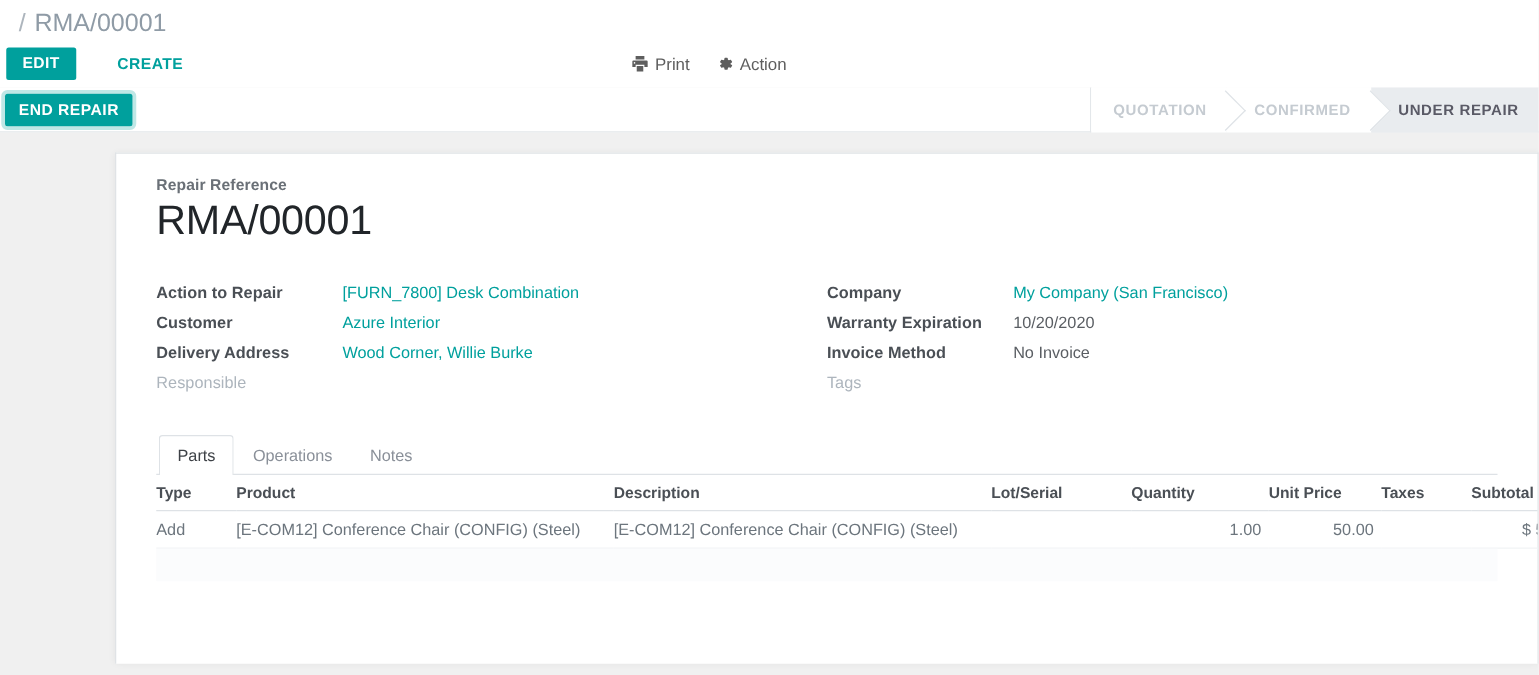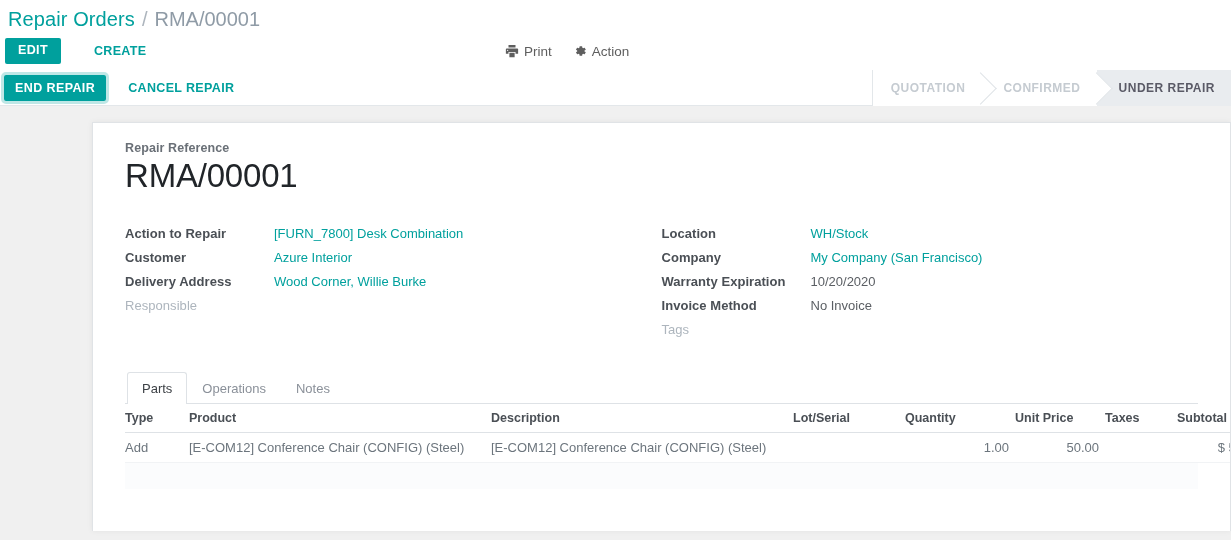--- a/index.html
+++ b/index.html
@@ -298,21 +298,20 @@
     overflow: hidden;
     text-overflow: ellipsis;
   }
   th.num, td.num { text-align: right; }
   .row-filler { height: 26px; background: #fbfcfd; }
 </style>
 </head>
 <body>
 
 <div class="breadcrumb-bar">
-  <a class="bc-link">Repair Orders</a>
   <span class="bc-sep">/</span>
   <span class="bc-current">RMA/00001</span>
 </div>
 
 <div class="control-bar">
   <button class="btn-edit">EDIT</button>
   <button class="btn-create">CREATE</button>
 
   <div class="cp-tools">
     <div class="cp-tool">
@@ -330,21 +329,20 @@
           <path d="M14.3 9.2l-1.2-.7c.1-.3.1-.7 0-1l1.2-.7a.5.5 0 0 0 .2-.6l-1-1.7a.5.5 0 0 0-.6-.2l-1.3.5a5 5 0 0 0-.9-.5l-.2-1.4a.5.5 0 0 0-.5-.4h-2a.5.5 0 0 0-.5.4l-.2 1.4c-.3.1-.6.3-.9.5l-1.3-.5a.5.5 0 0 0-.6.2l-1 1.7a.5.5 0 0 0 .2.6l1.2.7c-.1.3-.1.7 0 1l-1.2.7a.5.5 0 0 0-.2.6l1 1.7c.1.2.4.3.6.2l1.3-.5c.3.2.6.4.9.5l.2 1.4c0 .3.2.4.5.4h2c.3 0 .5-.1.5-.4l.2-1.4c.3-.1.6-.3.9-.5l1.3.5c.2.1.5 0 .6-.2l1-1.7a.5.5 0 0 0-.2-.6z"></path>
         </svg>
       </span>
       <span>Action</span>
     </div>
   </div>
 </div>
 
 <div class="status-bar">
   <button class="btn-primary-status">END REPAIR</button>
-  <button class="btn-text-status">CANCEL REPAIR</button>
 
   <div class="statusbar-pills">
     <div class="pill">
       <span>QUOTATION</span>
     </div>
     <div class="pill">
       <span>CONFIRMED</span>
     </div>
     <div class="pill active">
       <span>UNDER REPAIR</span>
@@ -373,24 +371,20 @@
           <div class="f-label">Delivery Address</div>
           <div class="f-value link">Wood Corner, Willie Burke</div>
         </div>
         <div class="form-row">
           <div class="f-label empty">Responsible</div>
           <div class="f-value"></div>
         </div>
       </div>
 
       <div class="form-col">
-        <div class="form-row">
-          <div class="f-label">Location</div>
-          <div class="f-value link">WH/Stock</div>
-        </div>
         <div class="form-row">
           <div class="f-label">Company</div>
           <div class="f-value link">My Company (San Francisco)</div>
         </div>
         <div class="form-row">
           <div class="f-label">Warranty Expiration</div>
           <div class="f-value">10/20/2020</div>
         </div>
         <div class="form-row">
           <div class="f-label">Invoice Method</div>

